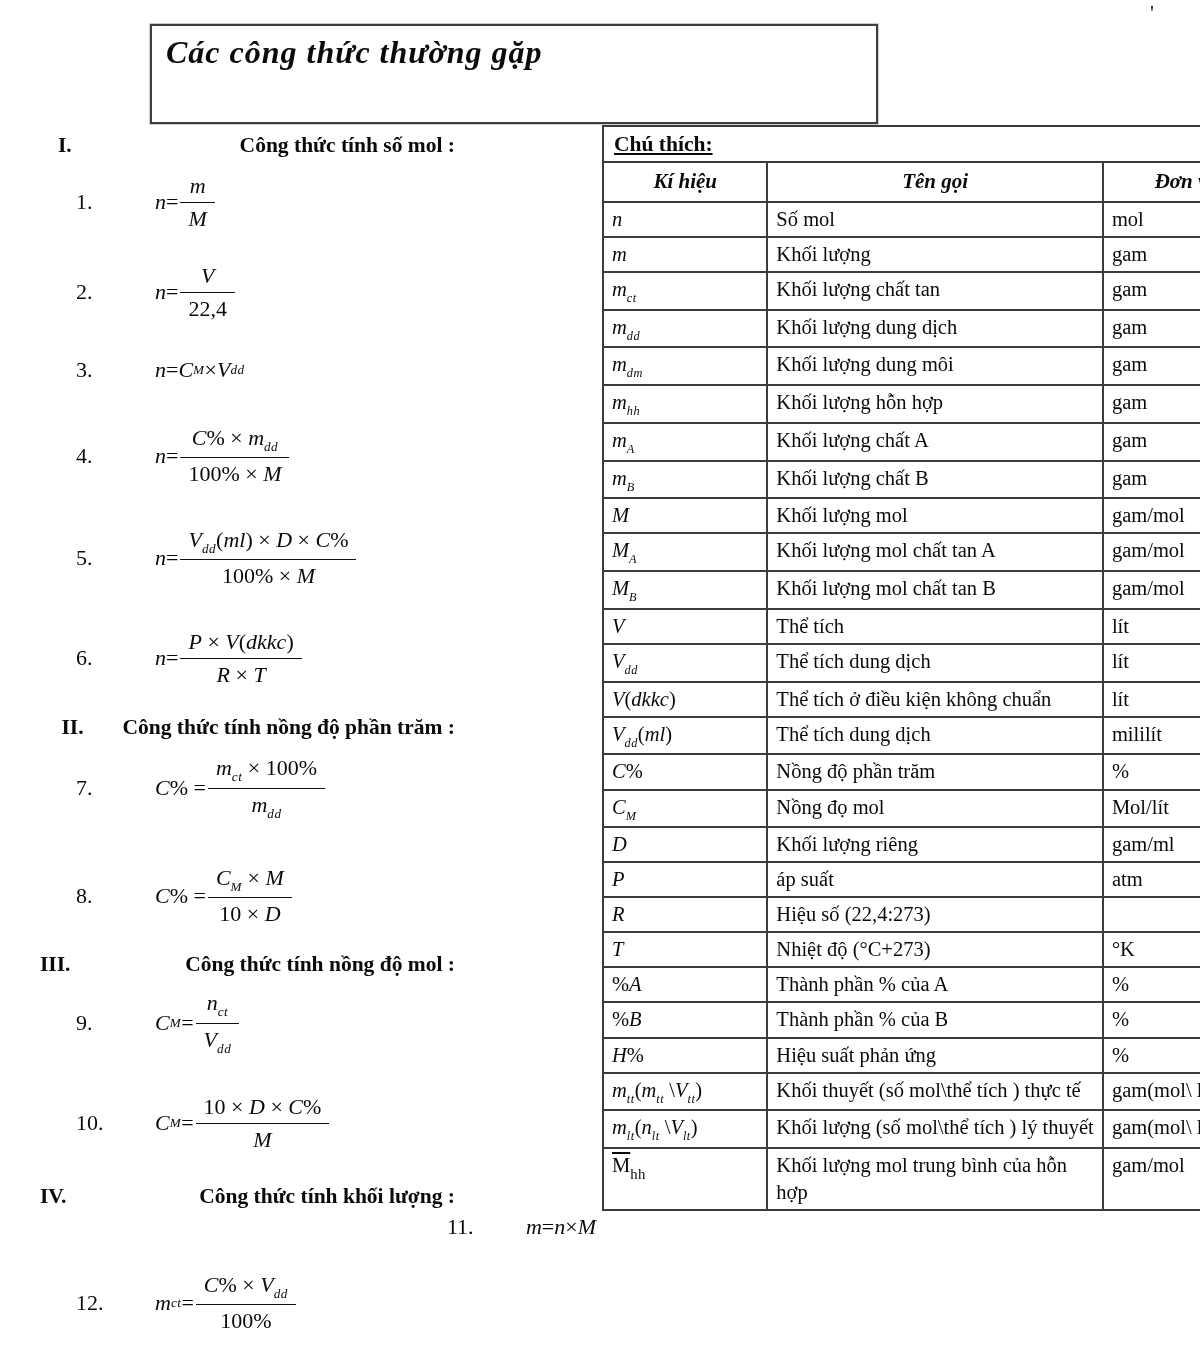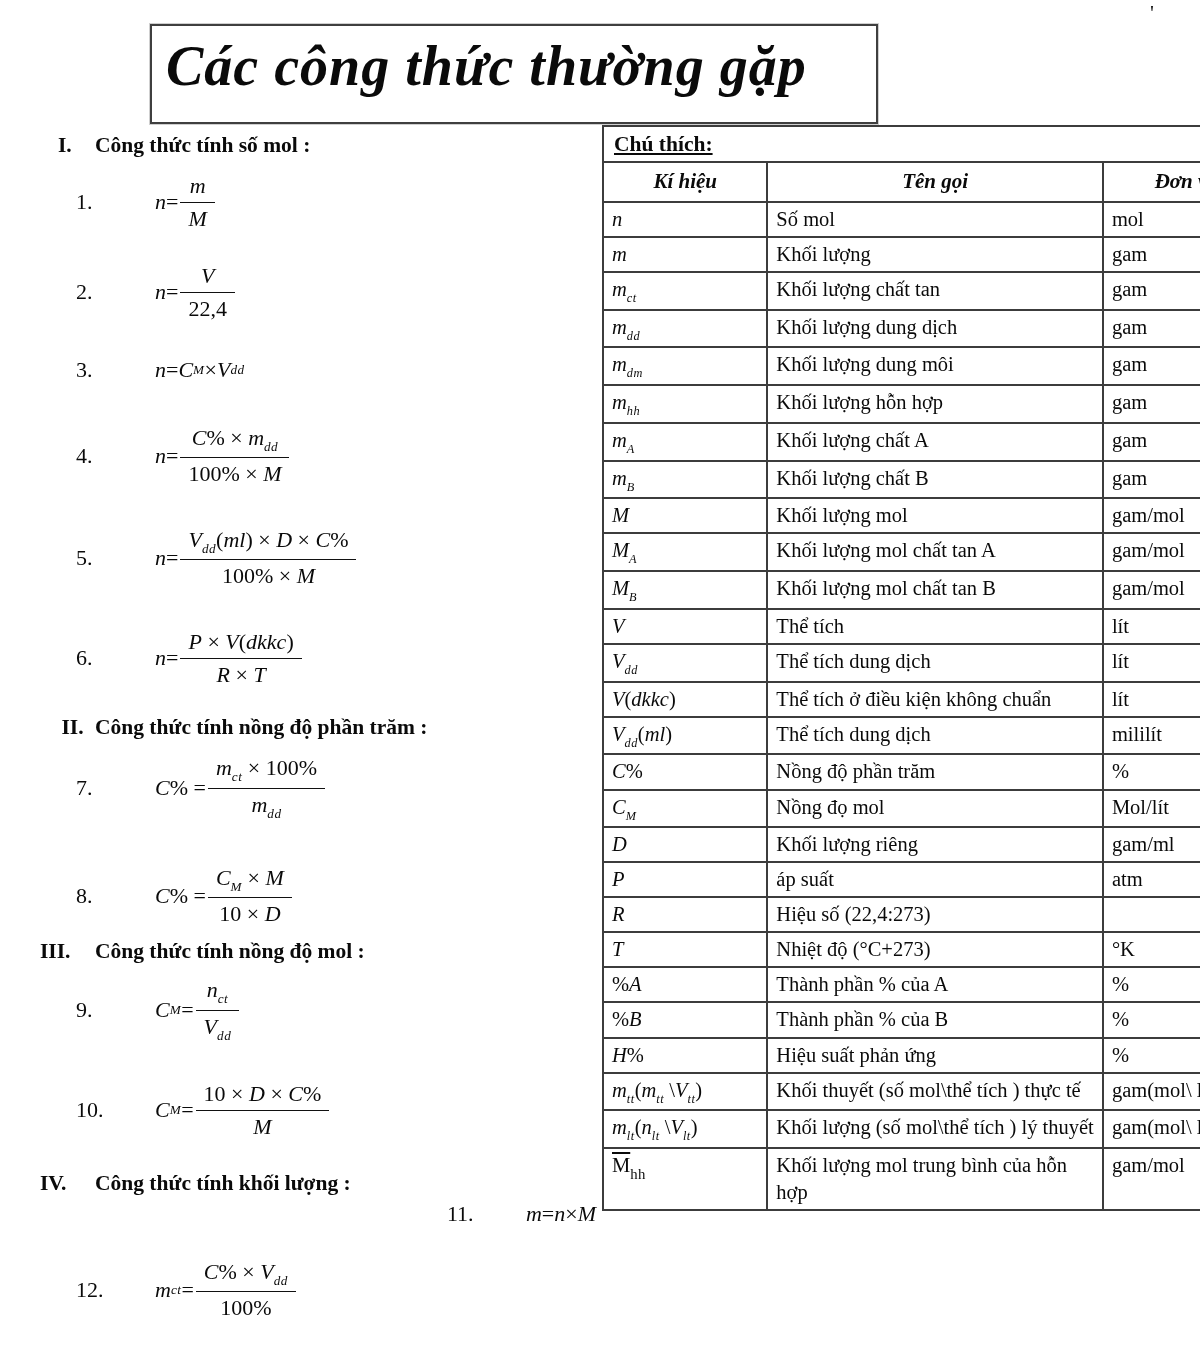--- a/index.html
+++ b/index.html
@@ -6,44 +6,44 @@
   body{
     width:1200px;height:1359px;position:relative;overflow:hidden;
     background:#ffffff;color:#0a0a0a;
     font-family:"Liberation Serif","DejaVu Serif",serif;
   }
   .artifact{position:absolute;left:1150px;top:0px;font-size:22px;color:#222;}
   .title-box{
     position:absolute;left:150px;top:24px;width:724px;height:96px;
     border:2px solid #3f3f3f;box-shadow:0 0 0 1px #cfcfcf;background:#fff;
   }
-  .title{font-style:italic;font-weight:bold;font-size:56px;padding:8px 0 0 14px;letter-spacing:1px;}
+  .title{font-style:italic;font-weight:bold;font-size:32px;padding:8px 0 0 14px;letter-spacing:1px;}
 
   
   #left{position:absolute;left:40px;top:125px;width:556px;padding-top:7px;}
   .sheading{display:flex;font-weight:bold;font-size:21.5px;line-height:26px;}
   .snum{flex:0 0 55px;box-sizing:border-box;}
   .s-1 .snum{padding-left:18px;}
   .s-2 .snum{padding-left:10px;text-align:center;}
   .s-3 .snum,.s-4 .snum{padding-left:0px;}
-  .stext{flex:0 1 360px;}
+  .stext{flex:0 1 360px;text-align:right;}
   .fitem{display:flex;align-items:center;min-height:84px;font-size:22px;}
   .fno{flex:0 0 115px;box-sizing:border-box;padding-left:36px;}
   .formula{display:inline-flex;align-items:center;white-space:nowrap;}
   .frac{display:inline-flex;flex-direction:column;text-align:center;margin:0 2px;}
   .frac .num{border-bottom:1.6px solid #111;padding:0 8px 3px;}
   .frac .den{padding:3px 8px 0;}
   .it{font-style:italic;}
   .sb{font-size:0.60em;font-style:italic;vertical-align:-0.45em;letter-spacing:0.5px;}
   .sb.rm{font-style:normal;font-size:0.72em;}
   .ov{text-decoration:overline;}
 
   
   .sh-2{margin-top:14px;}
-  .sh-3{margin-top:0;}
+  .sh-3{margin-top:13px;}
   .sh-4{margin-top:18px;}
   .fi-1{margin-top:2px;}
   .fi-2{margin-top:6px;}
   .fi-3{margin-top:16px;min-height:40px;}
   .fi-4{margin-top:24px;}
   .fi-5{margin-top:18px;}
   .fi-6{margin-top:16px;}
   .fi-7{margin-top:6px;}
   .fi-8{margin-top:24px;}
   .fi-9{margin-top:4px;}

